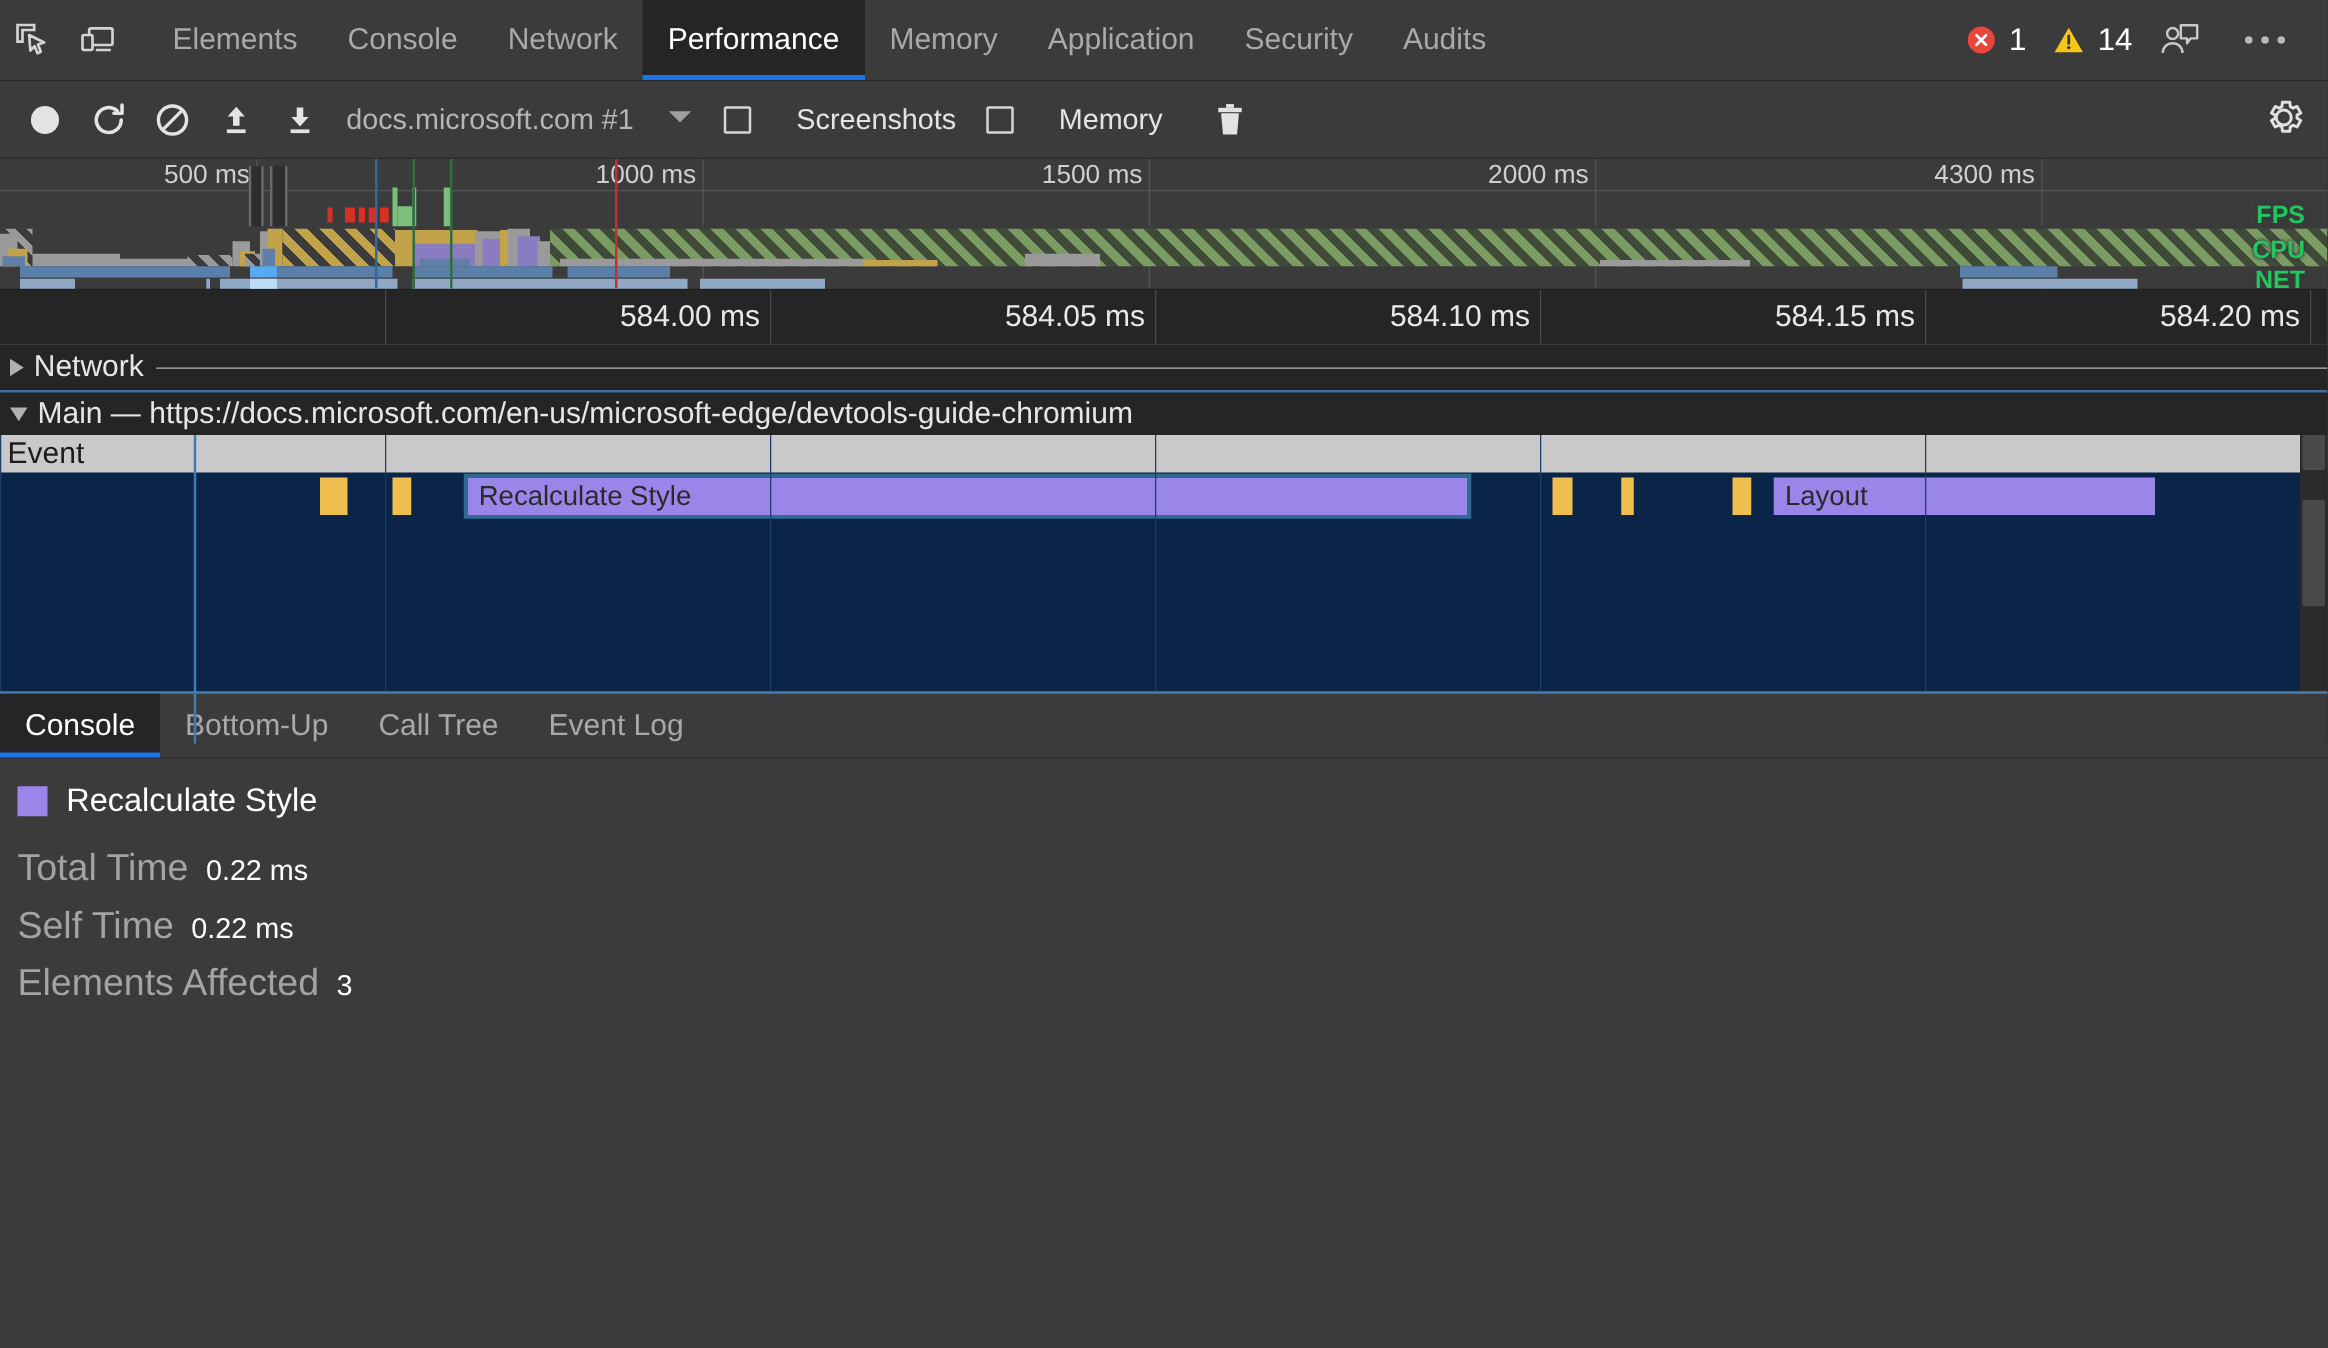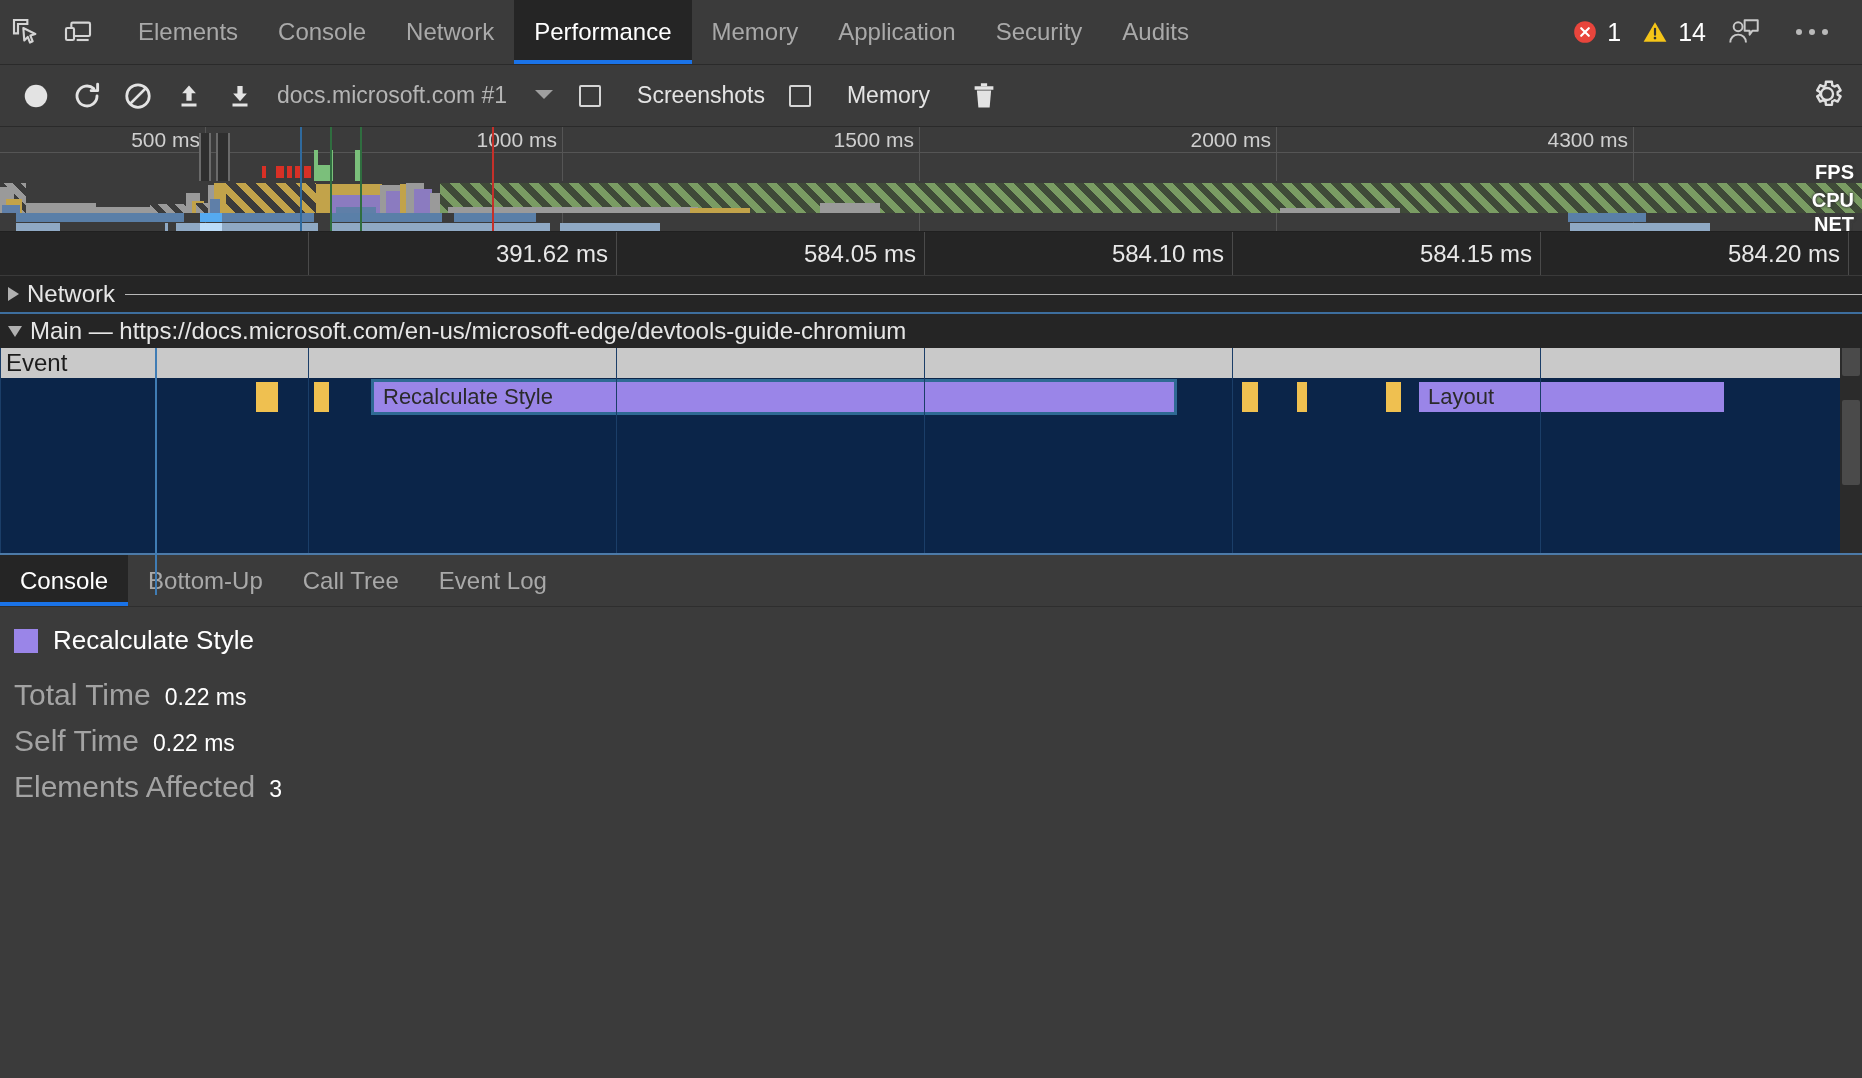--- a/index.html
+++ b/index.html
@@ -105,22 +105,22 @@
     border-left: 1px solid #555;
   }
   .ov-tick span {
     position:absolute; right: 6px; top: 1px;
     font-size: 21px; color: #cfcfcf; white-space:nowrap;
   }
   #ov-fps { position:absolute; left:0; right:0; top:26px; height:28px; }
   #ov-cpu { position:absolute; left:0; right:0; top:54px; height:32px; background:#3b3b3b;}
   #ov-net { position:absolute; left:0; right:0; top:86px; height:19px; }
   .ov-side-label {
-    position:absolute; right: 8px;
-    font-size: 20px; color:#ffffff; font-weight:bold;
+    position:absolute; right: 18px;
+    font-size: 20px; color:#22c55e; font-weight:bold;
     text-shadow: 0 0 3px #3b3b3b, 0 0 3px #3b3b3b;
     pointer-events:none;
   }
   .greenline {
     position:absolute; height:3px; background:#7bbf7b;
   }
   .fpsbar { position:absolute; background:#7bbf7b; }
   .netbar { position:absolute; background:#5a7fa8; height:9px;}
   .netbar.light { background:#8fa9c4; }
   .netbar.hl { background:#55aaf0; }
@@ -483,21 +483,21 @@
   <div class="vline" style="left:360px; background:#2f6e3f; width:2px;"></div>
   <div class="vline" style="left:492px; background:#c5302a;"></div>
 
   <div class="ov-side-label" style="top:34px;">FPS</div>
   <div class="ov-side-label" style="top:62px;">CPU</div>
   <div class="ov-side-label" style="top:86px;">NET</div>
 </div>
 
 <div id="timeruler">
     <div class="tr-tick" style="left: 308px; width: 308px;">
-      <span>391.62 ms</span>
+      <span>584.00 ms</span>
     </div>
     <div class="tr-tick" style="left: 616px; width: 308px;">
       <span>584.05 ms</span>
     </div>
     <div class="tr-tick" style="left: 924px; width: 308px;">
       <span>584.10 ms</span>
     </div>
     <div class="tr-tick" style="left: 1232px; width: 308px;">
       <span>584.15 ms</span>
     </div>

